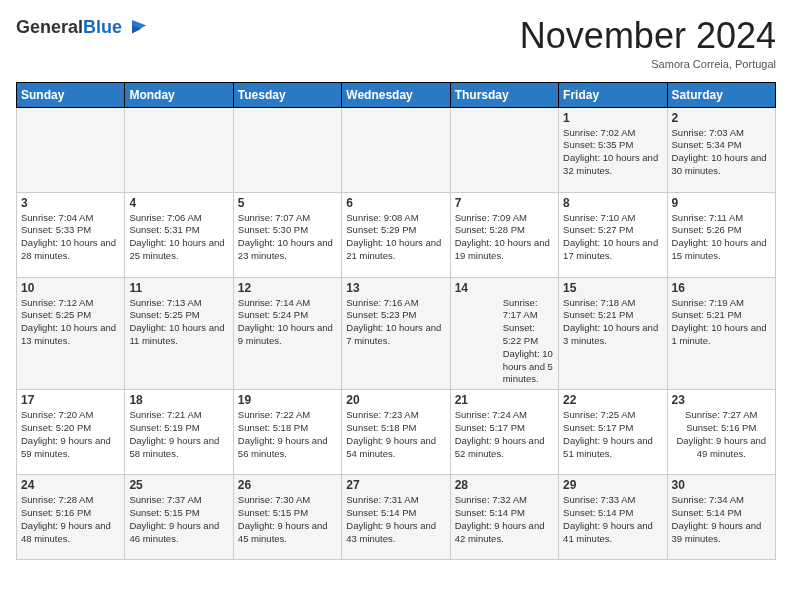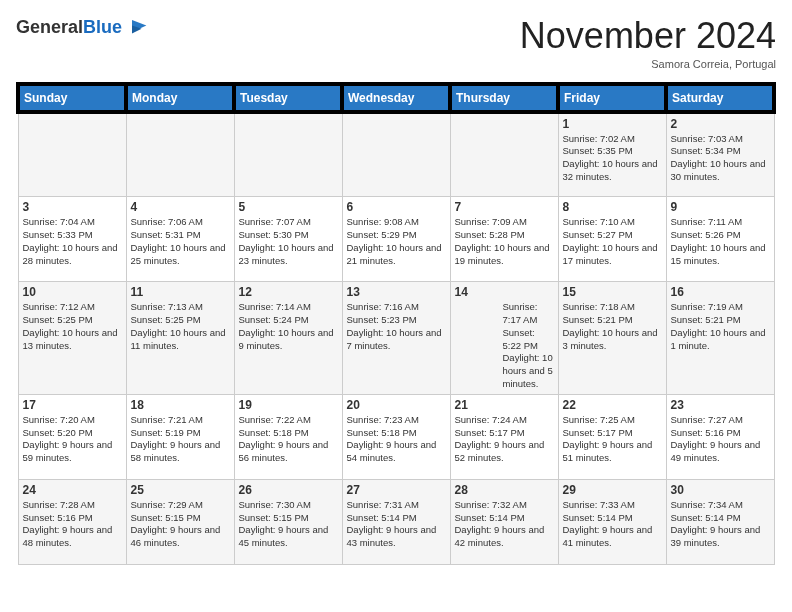--- a/index.html
+++ b/index.html
@@ -49,21 +49,21 @@
       border-collapse: collapse;
       table-layout: fixed;
     }
     thead th {
       background-color: #2979c5;
       color: #fff;
       font-size: 12px;
       font-weight: bold;
       padding: 5px 4px;
       text-align: left;
-      border: 4px solid #000000;
+      border: 1px solid #000000;
     }
     tbody td {
       vertical-align: top;
       border: 1px solid #ccc;
       padding: 3px 4px;
       font-size: 10px;
       color: #333;
       height: 85px;
     }
     tbody tr:nth-child(odd) td {
@@ -259,35 +259,35 @@
 Daylight: 9 hours and 52 minutes.</div>
         </td>
         <td>
           <div class="day-num">22</div>
           <div class="day-info" style="white-space: pre-line;">Sunrise: 7:25 AM
 Sunset: 5:17 PM
 Daylight: 9 hours and 51 minutes.</div>
         </td>
         <td>
           <div class="day-num">23</div>
-          <div class="day-info" style="white-space: pre-line;">Sunrise: 7:27 AM
+          <div class="day-info" style="white-space: pre-line; text-align: center;">Sunrise: 7:27 AM
 Sunset: 5:16 PM
 Daylight: 9 hours and 49 minutes.</div>
         </td>
       </tr>
       <tr>
         <td>
           <div class="day-num">24</div>
           <div class="day-info" style="white-space: pre-line;">Sunrise: 7:28 AM
 Sunset: 5:16 PM
 Daylight: 9 hours and 48 minutes.</div>
         </td>
         <td>
           <div class="day-num">25</div>
-          <div class="day-info" style="white-space: pre-line;">Sunrise: 7:29 AM
+          <div class="day-info" style="white-space: pre-line;">Sunrise: 7:37 AM
 Sunset: 5:15 PM
 Daylight: 9 hours and 46 minutes.</div>
         </td>
         <td>
           <div class="day-num">26</div>
           <div class="day-info" style="white-space: pre-line;">Sunrise: 7:30 AM
 Sunset: 5:15 PM
 Daylight: 9 hours and 45 minutes.</div>
         </td>
         <td>

